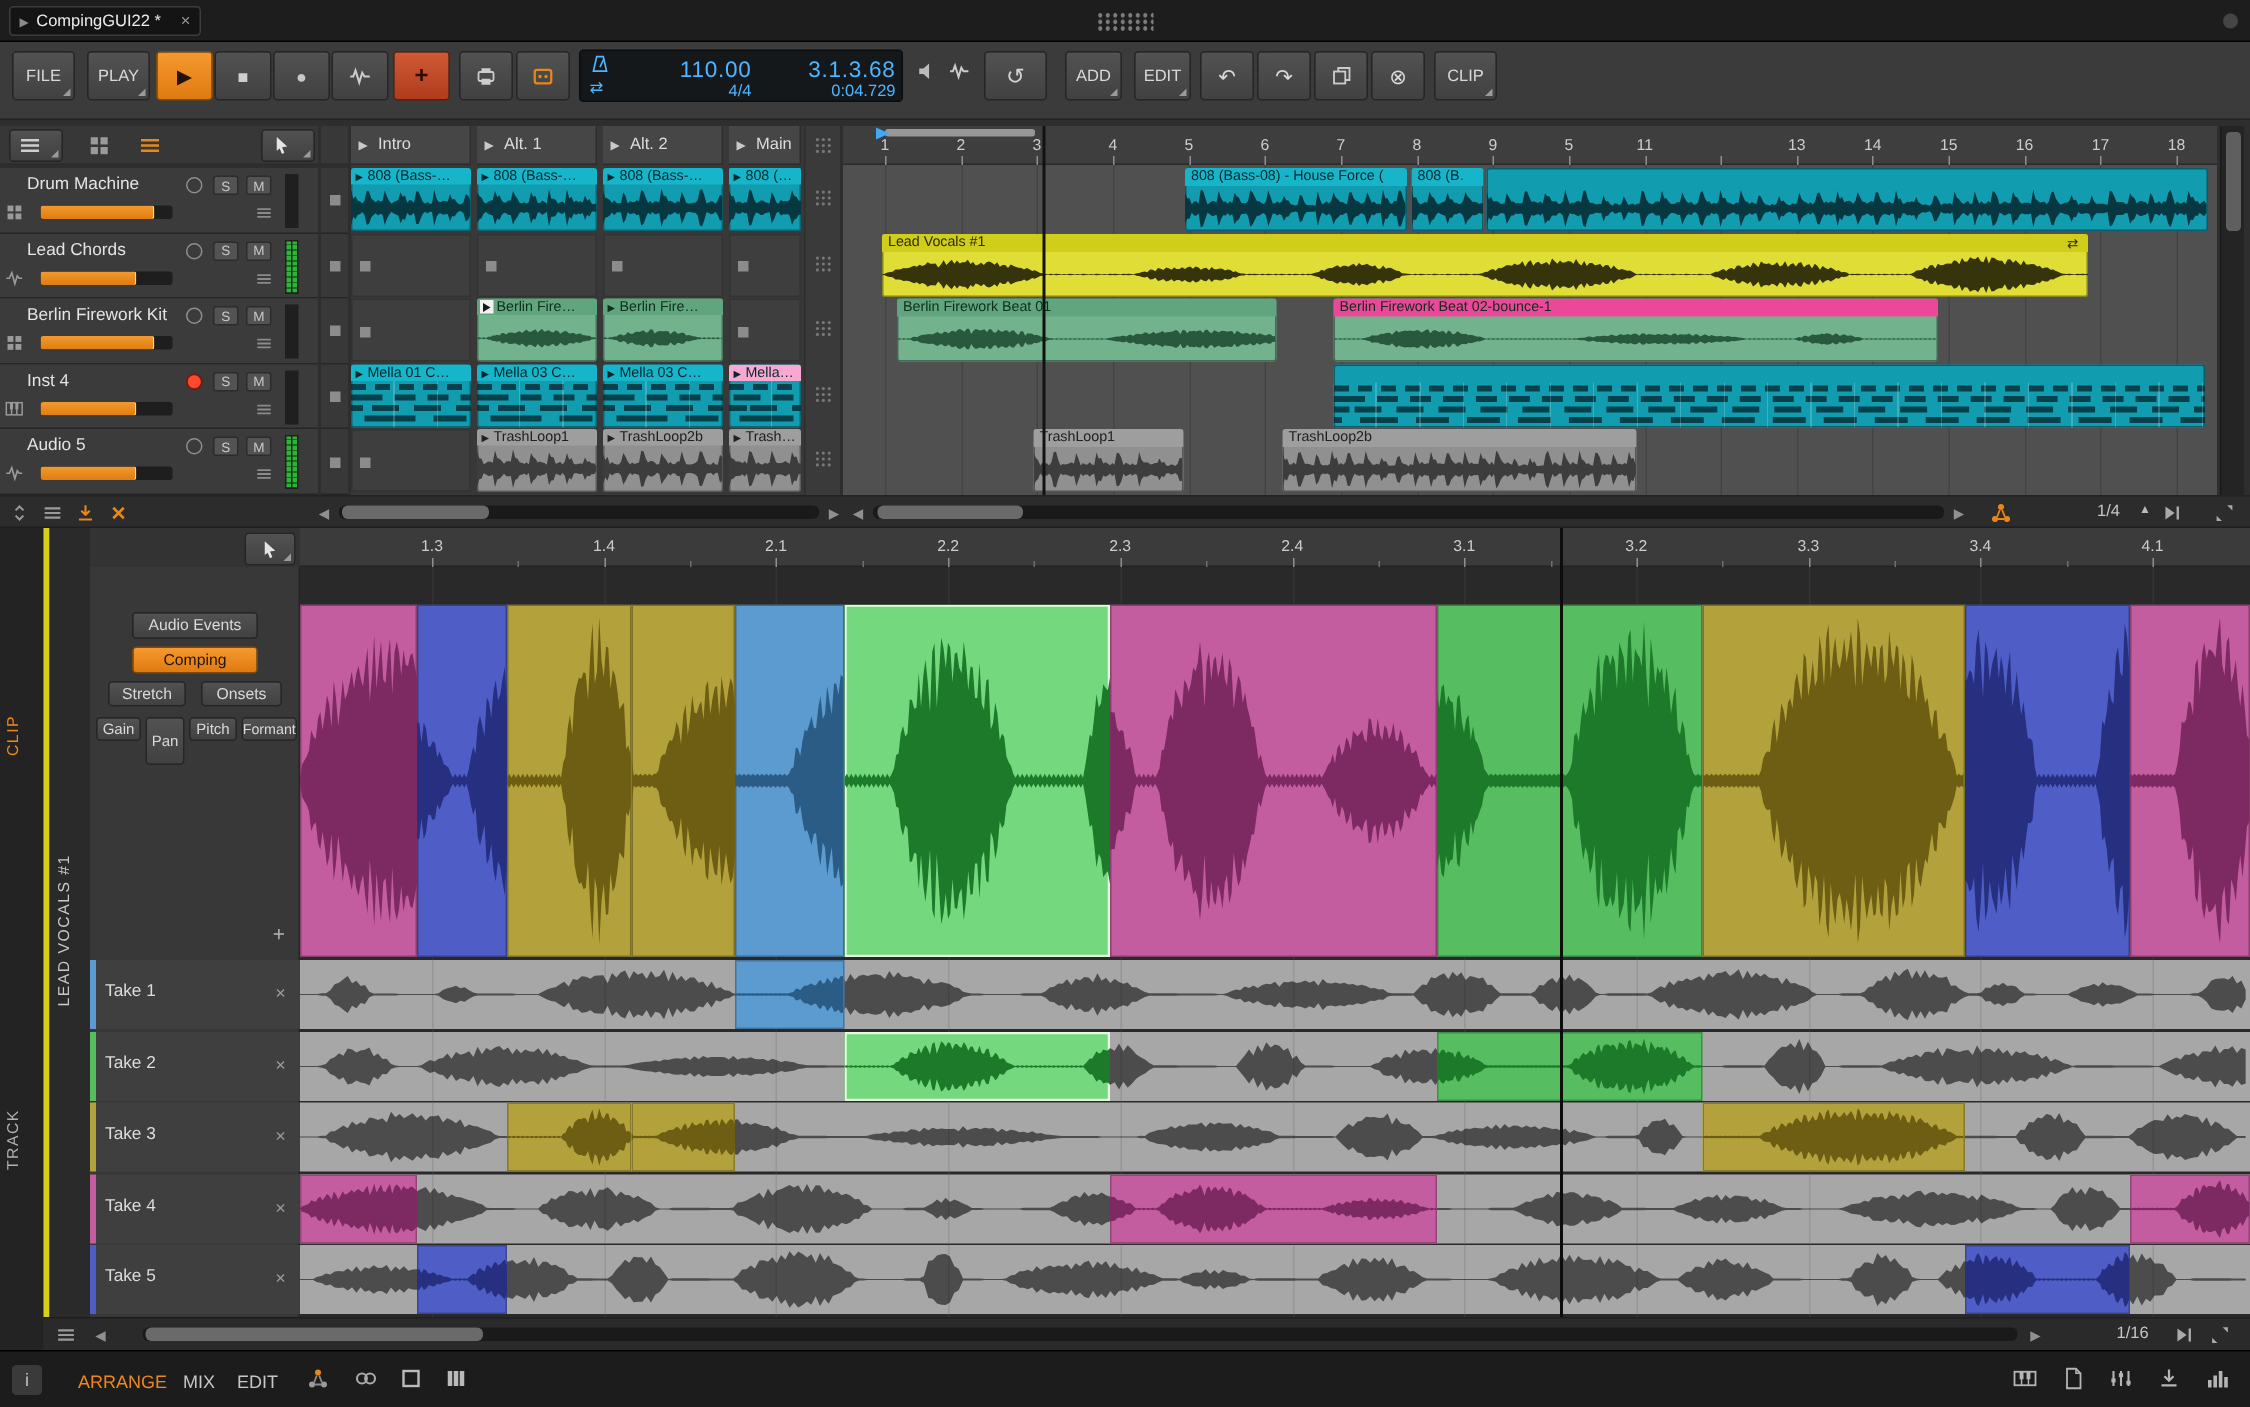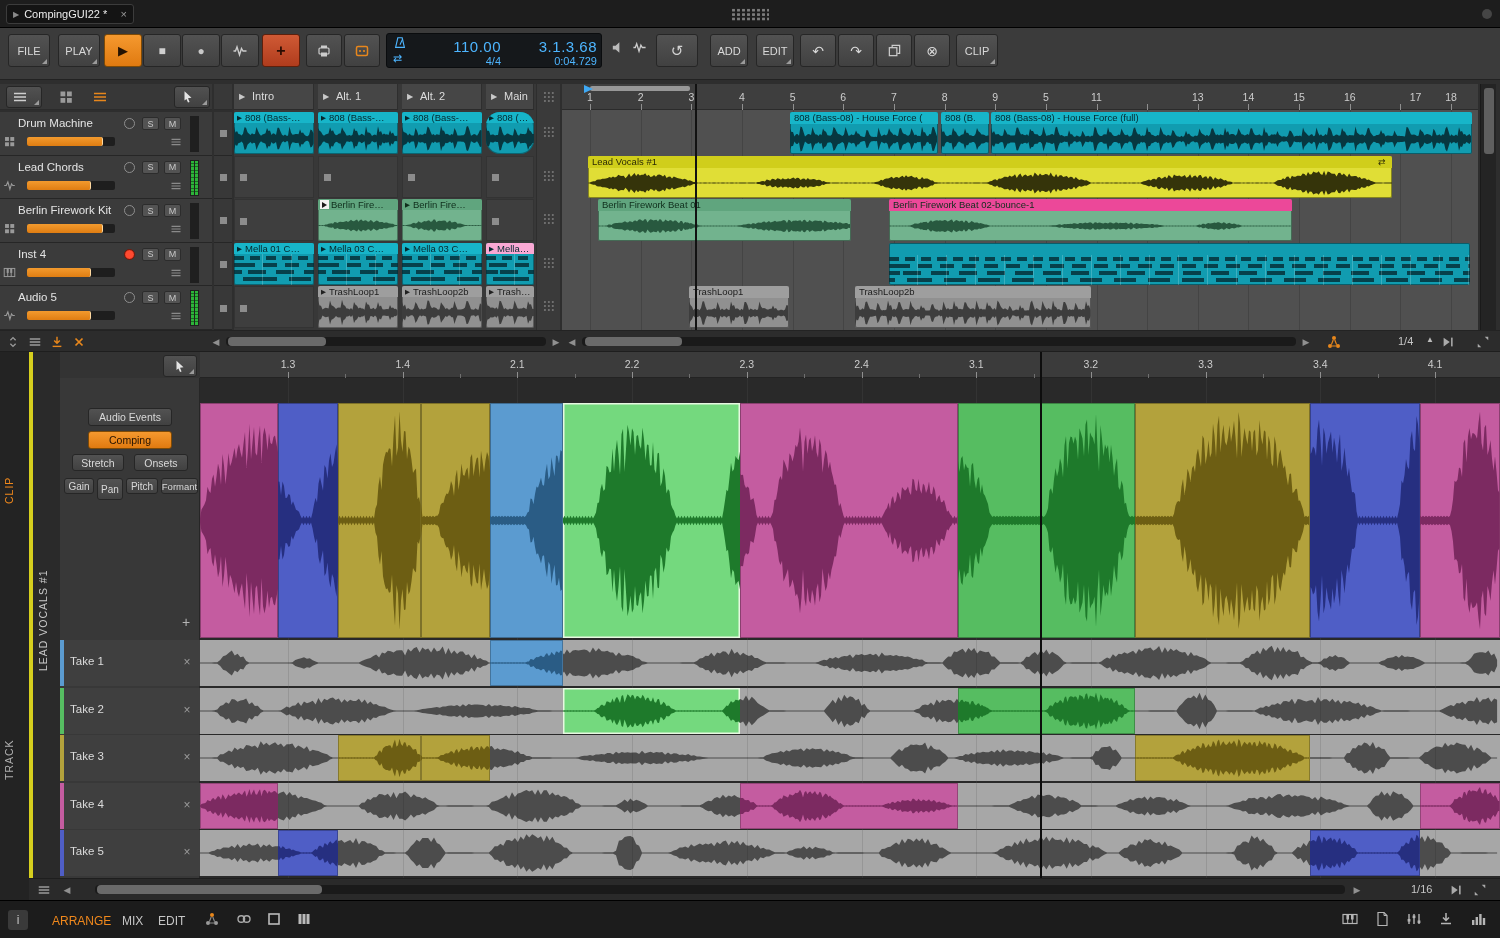--- a/index.html
+++ b/index.html
@@ -138,21 +138,21 @@
             <path d="M4 1.5 L12 8.8 L8 9.4 L9.8 13.6 L8 14.4 L6.2 10.2 L4 12 Z" fill="#e4e4e4"></path>
           </svg>
         </span>
       </div>
 
     <div class="btn sm" style="left:88px;top:56px;width:84px;height:18px;pointer-events:auto">Audio Events</div>
     <div class="btn sm orange" style="left:88px;top:79px;width:84px;height:18px;pointer-events:auto">Comping</div>
     <div class="btn sm" style="left:72px;top:102px;width:52px;height:17px;pointer-events:auto">Stretch</div>
     <div class="btn sm" style="left:134px;top:102px;width:54px;height:17px;pointer-events:auto">Onsets</div>
     <div class="btn sm" style="left:64px;top:126px;width:30px;height:16px;font-size:10px;pointer-events:auto">Gain</div>
-    <div class="btn sm" style="left:97px;top:126px;width:26px;height:22px;font-size:10px;pointer-events:auto">Pan</div>
+    <div class="btn sm" style="left:97px;top:126px;width:26px;height:32px;font-size:10px;pointer-events:auto">Pan</div>
     <div class="btn sm" style="left:126px;top:126px;width:32px;height:16px;font-size:10px;pointer-events:auto">Pitch</div>
     <div class="btn sm" style="left:161px;top:126px;width:37px;height:16px;font-size:9.5px;pointer-events:auto">Formant</div>
     <div class="abs" style="left:178px;top:262px;width:16px;height:16px;color:#b5b5b5;font-size:14px;text-align:center;pointer-events:auto">+</div>
   </div>
 
   <div data-static="" style="left:0;top:900px;width:1500px;height:38px;background:#1c1c1c;border-top:1px solid #000">
     <div class="abs" style="left:8px;top:9px;width:20px;height:20px;background:#3a3a3a;border-radius:3px;color:#c2c2c2;font-size:12px;display:flex;align-items:center;justify-content:center">i</div>
     <div class="abs" style="left:52px;top:13px;color:#f0881c;font-size:12px">ARRANGE</div>
     <div class="abs" style="left:122px;top:13px;color:#c6c6c6;font-size:12px">MIX</div>
     <div class="abs" style="left:158px;top:13px;color:#c6c6c6;font-size:12px">EDIT</div>
@@ -417,21 +417,21 @@
         <div class="abs" style="left: 0px; top: 0px; width: 80px; height: 11px; background: rgb(23, 181, 201);">
           <span class="abs" style="left: 3px; top: 2px; width: 8px; height: 9px; color: rgb(4, 40, 46); font-size: 6.5px;">▶</span>
           <span class="abs" style="left: 11px; top: 0px; width: 68px; height: 11px; color: rgb(4, 40, 46); font-size: 9.5px; line-height: 11px; white-space: nowrap; overflow: hidden;">808 (Bass-…</span>
         </div>
         <div class="abs" style="left: 0px; top: 11px; width: 80px; height: 31px;">
           <svg width="80" height="31" style="position: absolute; left: 0px; top: 0px;">
             <path d="M0.0 3.8 L1.5 8.8 L3.0 9.4 L4.5 10.3 L6.0 12.4 L7.5 10.5 L9.0 12.3 L10.5 12.5 L12.0 12.4 L13.5 5.1 L15.0 7.7 L16.5 12.6 L18.0 11.2 L19.5 11.7 L21.0 11.8 L22.5 10.5 L24.0 11.0 L25.5 3.6 L27.0 4.7 L28.5 8.8 L30.0 12.1 L31.5 11.0 L33.0 12.6 L34.5 11.2 L36.0 11.4 L37.5 12.0 L39.0 2.8 L40.5 7.6 L42.0 7.8 L43.5 11.2 L45.0 10.8 L46.5 11.6 L48.0 12.6 L49.5 11.1 L51.0 11.8 L52.5 4.9 L54.0 8.1 L55.5 12.4 L57.0 12.6 L58.5 12.6 L60.0 12.2 L61.5 12.2 L63.0 10.7 L64.5 3.8 L66.0 3.0 L67.5 7.2 L69.0 12.7 L70.5 12.0 L72.0 11.1 L73.5 11.5 L75.0 12.8 L76.5 10.6 L78.0 6.9 L79.5 7.6 L79.5 23.4 L78.0 24.1 L76.5 20.4 L75.0 18.2 L73.5 19.5 L72.0 19.9 L70.5 19.0 L69.0 18.3 L67.5 23.8 L66.0 28.0 L64.5 27.2 L63.0 20.3 L61.5 18.8 L60.0 18.8 L58.5 18.4 L57.0 18.4 L55.5 18.6 L54.0 22.9 L52.5 26.1 L51.0 19.2 L49.5 19.9 L48.0 18.4 L46.5 19.4 L45.0 20.2 L43.5 19.8 L42.0 23.2 L40.5 23.4 L39.0 28.2 L37.5 19.0 L36.0 19.6 L34.5 19.8 L33.0 18.4 L31.5 20.0 L30.0 18.9 L28.5 22.2 L27.0 26.3 L25.5 27.4 L24.0 20.0 L22.5 20.5 L21.0 19.2 L19.5 19.3 L18.0 19.8 L16.5 18.4 L15.0 23.3 L13.5 25.9 L12.0 18.6 L10.5 18.5 L9.0 18.7 L7.5 20.5 L6.0 18.6 L4.5 20.7 L3.0 21.6 L1.5 22.2 L0.0 27.2 Z" fill="#073740"></path>
           </svg>
         </div>
       </div>
-      <div class="abs" style="left: 252px; top: 28px; width: 48px; height: 42px; background: rgb(17, 156, 176); border-radius: 14px; overflow: hidden; box-shadow: rgba(0, 0, 0, 0.35) 0px 0px 0px 1px inset;">
+      <div class="abs" style="left: 252px; top: 28px; width: 48px; height: 42px; background: rgb(17, 156, 176); border-radius: 1px; overflow: hidden; box-shadow: rgba(0, 0, 0, 0.35) 0px 0px 0px 1px inset;">
         <div class="abs" style="left: 0px; top: 0px; width: 48px; height: 11px; background: rgb(23, 181, 201);">
           <span class="abs" style="left: 3px; top: 2px; width: 8px; height: 9px; color: rgb(4, 40, 46); font-size: 6.5px;">▶</span>
           <span class="abs" style="left: 11px; top: 0px; width: 36px; height: 11px; color: rgb(4, 40, 46); font-size: 9.5px; line-height: 11px; white-space: nowrap; overflow: hidden;">808 (…</span>
         </div>
         <div class="abs" style="left: 0px; top: 11px; width: 48px; height: 31px;">
           <svg width="48" height="31" style="position: absolute; left: 0px; top: 0px;">
             <path d="M0.0 4.0 L1.5 7.9 L3.0 7.8 L4.5 12.3 L6.0 11.5 L7.5 11.5 L9.0 12.6 L10.5 11.9 L12.0 12.0 L13.5 3.5 L15.0 4.1 L16.5 9.4 L18.0 12.4 L19.5 12.0 L21.0 10.6 L22.5 10.7 L24.0 11.8 L25.5 12.2 L27.0 12.6 L28.5 5.2 L30.0 7.8 L31.5 11.8 L33.0 12.8 L34.5 10.4 L36.0 11.1 L37.5 11.0 L39.0 11.3 L40.5 10.2 L42.0 4.0 L43.5 7.5 L45.0 8.4 L46.5 10.9 L48.0 10.9 L48.0 20.1 L46.5 20.1 L45.0 22.6 L43.5 23.5 L42.0 27.0 L40.5 20.8 L39.0 19.7 L37.5 20.0 L36.0 19.9 L34.5 20.6 L33.0 18.2 L31.5 19.2 L30.0 23.2 L28.5 25.8 L27.0 18.4 L25.5 18.8 L24.0 19.2 L22.5 20.3 L21.0 20.4 L19.5 19.0 L18.0 18.6 L16.5 21.6 L15.0 26.9 L13.5 27.5 L12.0 19.0 L10.5 19.1 L9.0 18.4 L7.5 19.5 L6.0 19.5 L4.5 18.7 L3.0 23.2 L1.5 23.1 L0.0 27.0 Z" fill="#073740"></path>
           </svg>
         </div>
       </div>
@@ -687,21 +687,21 @@
         <div class="abs" style="left: 575.15px; top: 7px; width: 20px; height: 12px; text-align: center; font-size: 10.5px; color: rgb(205, 205, 205); margin-top: 20px;">12</div>
         <div class="abs" style="left: 585.15px; top: 20px; width: 1px; height: 6px; background: rgb(143, 143, 143);"></div>
         <div class="abs" style="left: 625.8px; top: 7px; width: 20px; height: 12px; text-align: center; font-size: 10.5px; color: rgb(205, 205, 205);">13</div>
         <div class="abs" style="left: 635.8px; top: 20px; width: 1px; height: 6px; background: rgb(143, 143, 143);"></div>
         <div class="abs" style="left: 676.45px; top: 7px; width: 20px; height: 12px; text-align: center; font-size: 10.5px; color: rgb(205, 205, 205);">14</div>
         <div class="abs" style="left: 686.45px; top: 20px; width: 1px; height: 6px; background: rgb(143, 143, 143);"></div>
         <div class="abs" style="left: 727.1px; top: 7px; width: 20px; height: 12px; text-align: center; font-size: 10.5px; color: rgb(205, 205, 205);">15</div>
         <div class="abs" style="left: 737.1px; top: 20px; width: 1px; height: 6px; background: rgb(143, 143, 143);"></div>
         <div class="abs" style="left: 777.75px; top: 7px; width: 20px; height: 12px; text-align: center; font-size: 10.5px; color: rgb(205, 205, 205);">16</div>
         <div class="abs" style="left: 787.75px; top: 20px; width: 1px; height: 6px; background: rgb(143, 143, 143);"></div>
-        <div class="abs" style="left: 828.4px; top: 7px; width: 20px; height: 12px; text-align: right; font-size: 10.5px; color: rgb(205, 205, 205); margin-left: 11px;">17</div>
+        <div class="abs" style="left: 828.4px; top: 7px; width: 20px; height: 12px; text-align: center; font-size: 10.5px; color: rgb(205, 205, 205);">17</div>
         <div class="abs" style="left: 838.4px; top: 20px; width: 1px; height: 6px; background: rgb(143, 143, 143);"></div>
         <div class="abs" style="left: 879.05px; top: 7px; width: 20px; height: 12px; text-align: center; font-size: 10.5px; color: rgb(205, 205, 205);">18</div>
         <div class="abs" style="left: 889.05px; top: 20px; width: 1px; height: 6px; background: rgb(143, 143, 143);"></div>
       </div>
       <div class="abs" style="left: 28px; top: 26px; width: 1px; height: 220px; background: rgba(0, 0, 0, 0.14);"></div>
       <div class="abs" style="left: 78.65px; top: 26px; width: 1px; height: 220px; background: rgba(0, 0, 0, 0.14);"></div>
       <div class="abs" style="left: 129.3px; top: 26px; width: 1px; height: 220px; background: rgba(0, 0, 0, 0.14);"></div>
       <div class="abs" style="left: 179.95px; top: 26px; width: 1px; height: 220px; background: rgba(0, 0, 0, 0.14);"></div>
       <div class="abs" style="left: 230.6px; top: 26px; width: 1px; height: 220px; background: rgba(0, 0, 0, 0.14);"></div>
       <div class="abs" style="left: 281.25px; top: 26px; width: 1px; height: 220px; background: rgba(0, 0, 0, 0.14);"></div>
@@ -731,23 +731,20 @@
         <div class="abs" style="left: 0px; top: 0px; width: 48px; height: 12px; background: rgb(23, 181, 201);">
           <span class="abs" style="left: 4px; top: 0px; width: 30px; height: 12px; color: rgb(4, 40, 46); font-size: 9.5px; line-height: 12px; white-space: nowrap; overflow: hidden;">808 (B…</span>
         </div>
         <div class="abs" style="left: 0px; top: 12px; width: 48px; height: 30px;">
           <svg width="48" height="30" style="position: absolute; left: 0px; top: 0px;">
             <path d="M0.0 3.5 L1.5 7.9 L3.0 7.3 L4.5 11.0 L6.0 12.2 L7.5 11.7 L9.0 10.7 L10.5 11.2 L12.0 3.8 L13.5 7.0 L15.0 8.0 L16.5 11.0 L18.0 12.4 L19.5 11.4 L21.0 10.6 L22.5 10.2 L24.0 4.5 L25.5 8.9 L27.0 8.8 L28.5 11.2 L30.0 11.2 L31.5 12.0 L33.0 11.9 L34.5 9.9 L36.0 4.0 L37.5 7.2 L39.0 8.5 L40.5 10.5 L42.0 10.5 L43.5 10.9 L45.0 12.0 L46.5 11.5 L48.0 11.5 L48.0 18.5 L46.5 18.5 L45.0 18.0 L43.5 19.1 L42.0 19.5 L40.5 19.5 L39.0 21.5 L37.5 22.8 L36.0 26.0 L34.5 20.1 L33.0 18.1 L31.5 18.0 L30.0 18.8 L28.5 18.8 L27.0 21.2 L25.5 21.1 L24.0 25.5 L22.5 19.8 L21.0 19.4 L19.5 18.6 L18.0 17.6 L16.5 19.0 L15.0 22.0 L13.5 23.0 L12.0 26.2 L10.5 18.8 L9.0 19.3 L7.5 18.3 L6.0 17.8 L4.5 19.0 L3.0 22.7 L1.5 22.1 L0.0 26.5 Z" fill="#073740"></path>
           </svg>
         </div>
       </div>
       <div class="abs" style="left: 429px; top: 28px; width: 481px; height: 42px; background: rgb(17, 156, 176); border-radius: 2px; overflow: hidden; box-shadow: rgba(0, 0, 0, 0.4) 0px 0px 0px 1px inset;">
-        <div class="abs" style="left: 0px; top: 0px; width: 481px; height: 12px; background: rgb(23, 181, 201);">
-          <span class="abs" style="left: 4px; top: 0px; width: 463px; height: 12px; color: rgb(4, 40, 46); font-size: 9.5px; line-height: 12px; white-space: nowrap; overflow: hidden;">808 (Bass-08) - House Force (full)</span>
-        </div>
         <div class="abs" style="left: 0px; top: 12px; width: 481px; height: 30px;">
           <svg width="481" height="30" style="position: absolute; left: 0px; top: 0px;">
             <path d="M0.0 3.4 L1.5 9.0 L3.0 7.1 L4.5 10.4 L6.0 10.2 L7.5 10.1 L9.0 11.6 L10.5 12.0 L12.0 11.5 L13.5 4.8 L15.0 7.5 L16.5 10.4 L18.0 10.4 L19.5 11.6 L21.0 11.4 L22.5 11.6 L24.0 11.3 L25.5 3.8 L27.0 3.5 L28.5 7.4 L30.0 10.6 L31.5 10.1 L33.0 10.9 L34.5 11.3 L36.0 10.2 L37.5 11.9 L39.0 4.8 L40.5 6.9 L42.0 7.0 L43.5 10.1 L45.0 10.3 L46.5 10.2 L48.0 12.0 L49.5 11.9 L51.0 10.2 L52.5 2.5 L54.0 8.2 L55.5 12.0 L57.0 11.2 L58.5 11.3 L60.0 10.3 L61.5 9.9 L63.0 11.2 L64.5 3.5 L66.0 2.7 L67.5 8.3 L69.0 11.4 L70.5 11.1 L72.0 11.8 L73.5 12.4 L75.0 11.9 L76.5 12.2 L78.0 6.3 L79.5 10.2 L81.0 10.2 L82.5 12.2 L84.0 13.1 L85.5 11.5 L87.0 11.9 L88.5 12.7 L90.0 12.1 L91.5 6.8 L93.0 9.7 L94.5 12.6 L96.0 12.1 L97.5 11.7 L99.0 12.7 L100.5 11.8 L102.0 11.8 L103.5 3.1 L105.0 3.8 L106.5 9.0 L108.0 11.2 L109.5 11.9 L111.0 12.1 L112.5 10.5 L114.0 10.3 L115.5 10.5 L117.0 3.2 L118.5 8.2 L120.0 8.3 L121.5 10.7 L123.0 12.0 L124.5 12.0 L126.0 11.7 L127.5 10.6 L129.0 10.9 L130.5 4.4 L132.0 7.9 L133.5 10.5 L135.0 11.3 L136.5 10.5 L138.0 12.4 L139.5 12.3 L141.0 11.0 L142.5 4.6 L144.0 3.3 L145.5 8.0 L147.0 10.5 L148.5 10.1 L150.0 12.2 L151.5 11.2 L153.0 11.9 L154.5 10.8 L156.0 2.7 L157.5 8.1 L159.0 7.9 L160.5 10.8 L162.0 11.1 L163.5 12.0 L165.0 12.3 L166.5 11.0 L168.0 11.5 L169.5 2.8 L171.0 7.0 L172.5 10.2 L174.0 10.7 L175.5 12.0 L177.0 10.7 L178.5 11.6 L180.0 11.8 L181.5 6.1 L183.0 7.2 L184.5 10.6 L186.0 12.3 L187.5 12.5 L189.0 13.1 L190.5 11.8 L192.0 12.9 L193.5 11.5 L195.0 6.7 L196.5 10.4 L198.0 9.6 L199.5 11.6 L201.0 12.5 L202.5 12.8 L204.0 11.5 L205.5 12.1 L207.0 11.3 L208.5 4.4 L210.0 8.6 L211.5 10.1 L213.0 10.8 L214.5 12.0 L216.0 10.8 L217.5 12.3 L219.0 10.6 L220.5 4.8 L222.0 4.3 L223.5 8.3 L225.0 11.3 L226.5 10.3 L228.0 11.4 L229.5 10.2 L231.0 11.0 L232.5 11.3 L234.0 3.4 L235.5 8.7 L237.0 7.1 L238.5 10.9 L240.0 10.1 L241.5 9.9 L243.0 10.3 L244.5 11.8 L246.0 9.9 L247.5 4.2 L249.0 7.2 L250.5 10.3 L252.0 10.5 L253.5 11.6 L255.0 11.0 L256.5 9.9 L258.0 10.9 L259.5 4.4 L261.0 4.2 L262.5 8.7 L264.0 10.9 L265.5 11.3 L267.0 11.0 L268.5 10.3 L270.0 11.7 L271.5 11.4 L273.0 3.0 L274.5 8.6 L276.0 8.4 L277.5 11.9 L279.0 11.7 L280.5 10.3 L282.0 10.8 L283.5 10.2 L285.0 10.8 L286.5 7.1 L288.0 10.8 L289.5 11.8 L291.0 12.7 L292.5 12.2 L294.0 12.6 L295.5 13.1 L297.0 11.5 L298.5 6.4 L300.0 6.9 L301.5 9.6 L303.0 12.8 L304.5 11.9 L306.0 11.7 L307.5 12.0 L309.0 11.4 L310.5 12.6 L312.0 3.6 L313.5 7.6 L315.0 8.9 L316.5 10.8 L318.0 12.1 L319.5 10.8 L321.0 10.0 L322.5 12.2 L324.0 11.5 L325.5 3.5 L327.0 8.5 L328.5 11.6 L330.0 10.2 L331.5 11.9 L333.0 11.7 L334.5 10.0 L336.0 11.2 L337.5 3.3 L339.0 4.3 L340.5 7.1 L342.0 12.1 L343.5 11.7 L345.0 10.4 L346.5 10.7 L348.0 11.7 L349.5 11.3 L351.0 3.9 L352.5 7.2 L354.0 7.7 L355.5 10.9 L357.0 11.8 L358.5 11.1 L360.0 11.2 L361.5 11.2 L363.0 11.6 L364.5 2.5 L366.0 8.6 L367.5 9.8 L369.0 11.1 L370.5 10.6 L372.0 10.5 L373.5 12.1 L375.0 10.2 L376.5 4.4 L378.0 3.7 L379.5 8.4 L381.0 10.5 L382.5 12.3 L384.0 12.0 L385.5 11.1 L387.0 11.1 L388.5 10.2 L390.0 6.0 L391.5 9.5 L393.0 9.2 L394.5 12.6 L396.0 11.5 L397.5 11.4 L399.0 11.8 L400.5 11.9 L402.0 11.4 L403.5 6.4 L405.0 10.1 L406.5 11.9 L408.0 11.8 L409.5 11.9 L411.0 11.9 L412.5 12.2 L414.0 12.6 L415.5 3.1 L417.0 3.6 L418.5 6.9 L420.0 10.6 L421.5 10.7 L423.0 10.6 L424.5 10.9 L426.0 12.0 L427.5 11.7 L429.0 4.9 L430.5 7.0 L432.0 8.2 L433.5 11.6 L435.0 10.3 L436.5 9.9 L438.0 10.5 L439.5 10.9 L441.0 12.4 L442.5 4.7 L444.0 6.9 L445.5 11.3 L447.0 11.2 L448.5 10.2 L450.0 12.0 L451.5 10.2 L453.0 10.7 L454.5 4.6 L456.0 2.5 L457.5 7.2 L459.0 12.3 L460.5 10.3 L462.0 11.7 L463.5 11.7 L465.0 10.5 L466.5 11.9 L468.0 3.2 L469.5 7.7 L471.0 7.1 L472.5 10.4 L474.0 10.0 L475.5 12.1 L477.0 10.9 L478.5 9.9 L480.0 12.2 L480.0 17.8 L478.5 20.1 L477.0 19.1 L475.5 17.9 L474.0 20.0 L472.5 19.6 L471.0 22.9 L469.5 22.3 L468.0 26.8 L466.5 18.1 L465.0 19.5 L463.5 18.3 L462.0 18.3 L460.5 19.7 L459.0 17.7 L457.5 22.8 L456.0 27.5 L454.5 25.4 L453.0 19.3 L451.5 19.8 L450.0 18.0 L448.5 19.8 L447.0 18.8 L445.5 18.7 L444.0 23.1 L442.5 25.3 L441.0 17.6 L439.5 19.1 L438.0 19.5 L436.5 20.1 L435.0 19.7 L433.5 18.4 L432.0 21.8 L430.5 23.0 L429.0 25.1 L427.5 18.3 L426.0 18.0 L424.5 19.1 L423.0 19.4 L421.5 19.3 L420.0 19.4 L418.5 23.1 L417.0 26.4 L415.5 26.9 L414.0 17.4 L412.5 17.8 L411.0 18.1 L409.5 18.1 L408.0 18.2 L406.5 18.1 L405.0 19.9 L403.5 23.6 L402.0 18.6 L400.5 18.1 L399.0 18.2 L397.5 18.6 L396.0 18.5 L394.5 17.4 L393.0 20.8 L391.5 20.5 L390.0 24.0 L388.5 19.8 L387.0 18.9 L385.5 18.9 L384.0 18.0 L382.5 17.7 L381.0 19.5 L379.5 21.6 L378.0 26.3 L376.5 25.6 L375.0 19.8 L373.5 17.9 L372.0 19.5 L370.5 19.4 L369.0 18.9 L367.5 20.2 L366.0 21.4 L364.5 27.5 L363.0 18.4 L361.5 18.8 L360.0 18.8 L358.5 18.9 L357.0 18.2 L355.5 19.1 L354.0 22.3 L352.5 22.8 L351.0 26.1 L349.5 18.7 L348.0 18.3 L346.5 19.3 L345.0 19.6 L343.5 18.3 L342.0 17.9 L340.5 22.9 L339.0 25.7 L337.5 26.7 L336.0 18.8 L334.5 20.0 L333.0 18.3 L331.5 18.1 L330.0 19.8 L328.5 18.4 L327.0 21.5 L325.5 26.5 L324.0 18.5 L322.5 17.8 L321.0 20.0 L319.5 19.2 L318.0 17.9 L316.5 19.2 L315.0 21.1 L313.5 22.4 L312.0 26.4 L310.5 17.4 L309.0 18.6 L307.5 18.0 L306.0 18.3 L304.5 18.1 L303.0 17.2 L301.5 20.4 L300.0 23.1 L298.5 23.6 L297.0 18.5 L295.5 16.9 L294.0 17.4 L292.5 17.8 L291.0 17.3 L289.5 18.2 L288.0 19.2 L286.5 22.9 L285.0 19.2 L283.5 19.8 L282.0 19.2 L280.5 19.7 L279.0 18.3 L277.5 18.1 L276.0 21.6 L274.5 21.4 L273.0 27.0 L271.5 18.6 L270.0 18.3 L268.5 19.7 L267.0 19.0 L265.5 18.7 L264.0 19.1 L262.5 21.3 L261.0 25.8 L259.5 25.6 L258.0 19.1 L256.5 20.1 L255.0 19.0 L253.5 18.4 L252.0 19.5 L250.5 19.7 L249.0 22.8 L247.5 25.8 L246.0 20.1 L244.5 18.2 L243.0 19.7 L241.5 20.1 L240.0 19.9 L238.5 19.1 L237.0 22.9 L235.5 21.3 L234.0 26.6 L232.5 18.7 L231.0 19.0 L229.5 19.8 L228.0 18.6 L226.5 19.7 L225.0 18.7 L223.5 21.7 L222.0 25.7 L220.5 25.2 L219.0 19.4 L217.5 17.7 L216.0 19.2 L214.5 18.0 L213.0 19.2 L211.5 19.9 L210.0 21.4 L208.5 25.6 L207.0 18.7 L205.5 17.9 L204.0 18.5 L202.5 17.2 L201.0 17.5 L199.5 18.4 L198.0 20.4 L196.5 19.6 L195.0 23.3 L193.5 18.5 L192.0 17.1 L190.5 18.2 L189.0 16.9 L187.5 17.5 L186.0 17.7 L184.5 19.4 L183.0 22.8 L181.5 23.9 L180.0 18.2 L178.5 18.4 L177.0 19.3 L175.5 18.0 L174.0 19.3 L172.5 19.8 L171.0 23.0 L169.5 27.2 L168.0 18.5 L166.5 19.0 L165.0 17.7 L163.5 18.0 L162.0 18.9 L160.5 19.2 L159.0 22.1 L157.5 21.9 L156.0 27.3 L154.5 19.2 L153.0 18.1 L151.5 18.8 L150.0 17.8 L148.5 19.9 L147.0 19.5 L145.5 22.0 L144.0 26.7 L142.5 25.4 L141.0 19.0 L139.5 17.7 L138.0 17.6 L136.5 19.5 L135.0 18.7 L133.5 19.5 L132.0 22.1 L130.5 25.6 L129.0 19.1 L127.5 19.4 L126.0 18.3 L124.5 18.0 L123.0 18.0 L121.5 19.3 L120.0 21.7 L118.5 21.8 L117.0 26.8 L115.5 19.5 L114.0 19.7 L112.5 19.5 L111.0 17.9 L109.5 18.1 L108.0 18.8 L106.5 21.0 L105.0 26.2 L103.5 26.9 L102.0 18.2 L100.5 18.2 L99.0 17.3 L97.5 18.3 L96.0 17.9 L94.5 17.4 L93.0 20.3 L91.5 23.2 L90.0 17.9 L88.5 17.3 L87.0 18.1 L85.5 18.5 L84.0 16.9 L82.5 17.8 L81.0 19.8 L79.5 19.8 L78.0 23.7 L76.5 17.8 L75.0 18.1 L73.5 17.6 L72.0 18.2 L70.5 18.9 L69.0 18.6 L67.5 21.7 L66.0 27.3 L64.5 26.5 L63.0 18.8 L61.5 20.1 L60.0 19.7 L58.5 18.7 L57.0 18.8 L55.5 18.0 L54.0 21.8 L52.5 27.5 L51.0 19.8 L49.5 18.1 L48.0 18.0 L46.5 19.8 L45.0 19.7 L43.5 19.9 L42.0 23.0 L40.5 23.1 L39.0 25.2 L37.5 18.1 L36.0 19.8 L34.5 18.7 L33.0 19.1 L31.5 19.9 L30.0 19.4 L28.5 22.6 L27.0 26.5 L25.5 26.2 L24.0 18.7 L22.5 18.4 L21.0 18.6 L19.5 18.4 L18.0 19.6 L16.5 19.6 L15.0 22.5 L13.5 25.2 L12.0 18.5 L10.5 18.0 L9.0 18.4 L7.5 19.9 L6.0 19.8 L4.5 19.6 L3.0 22.9 L1.5 21.0 L0.0 26.6 Z" fill="#073740"></path>
           </svg>
         </div>
       </div>
       <div class="abs" style="left: 26px; top: 71.6px; width: 804px; height: 42px; background: rgb(224, 222, 54); border-radius: 2px; overflow: hidden; box-shadow: rgba(0, 0, 0, 0.4) 0px 0px 0px 1px inset;">
         <div class="abs" style="left: 0px; top: 0px; width: 804px; height: 12px; background: rgb(208, 206, 27);">
           <span class="abs" style="left: 4px; top: 0px; width: 786px; height: 12px; color: rgb(43, 42, 4); font-size: 9.5px; line-height: 12px; white-space: nowrap; overflow: hidden;">Lead Vocals #1</span>
           <span class="abs" style="left: 790px; top: 0px; width: 12px; height: 12px; color: rgb(43, 42, 4); font-size: 9px; line-height: 12px;">⇄</span>

